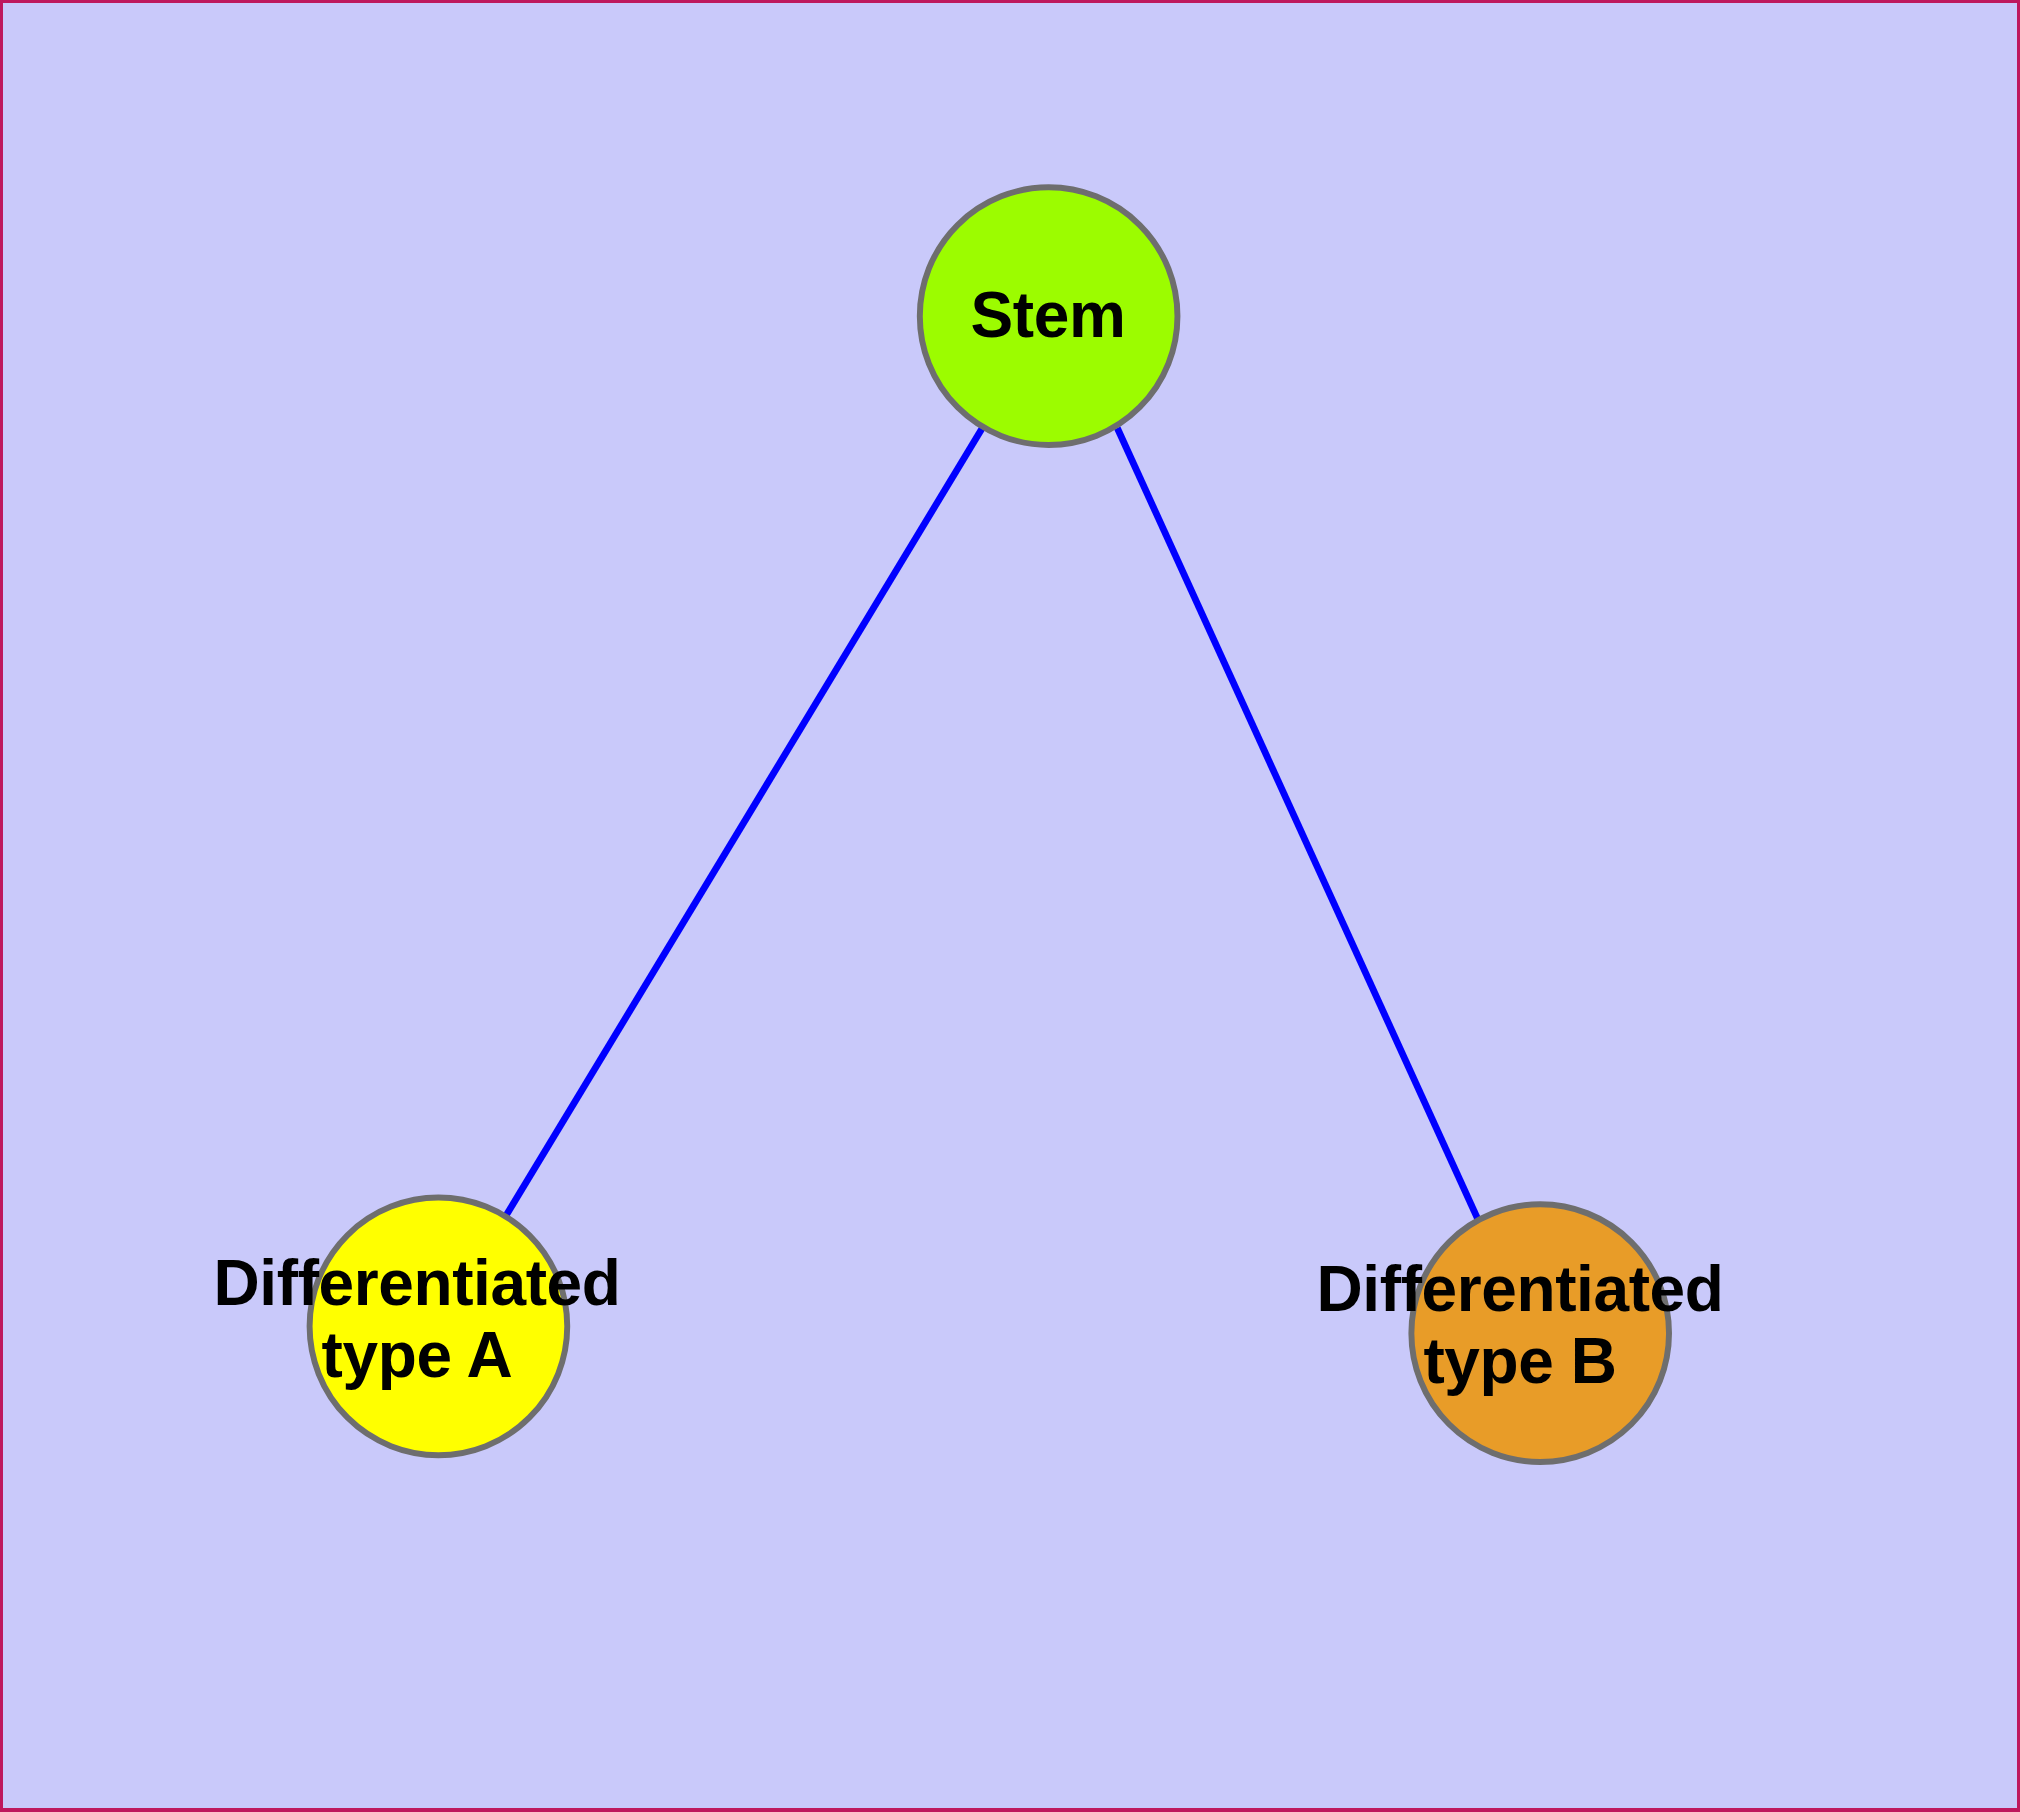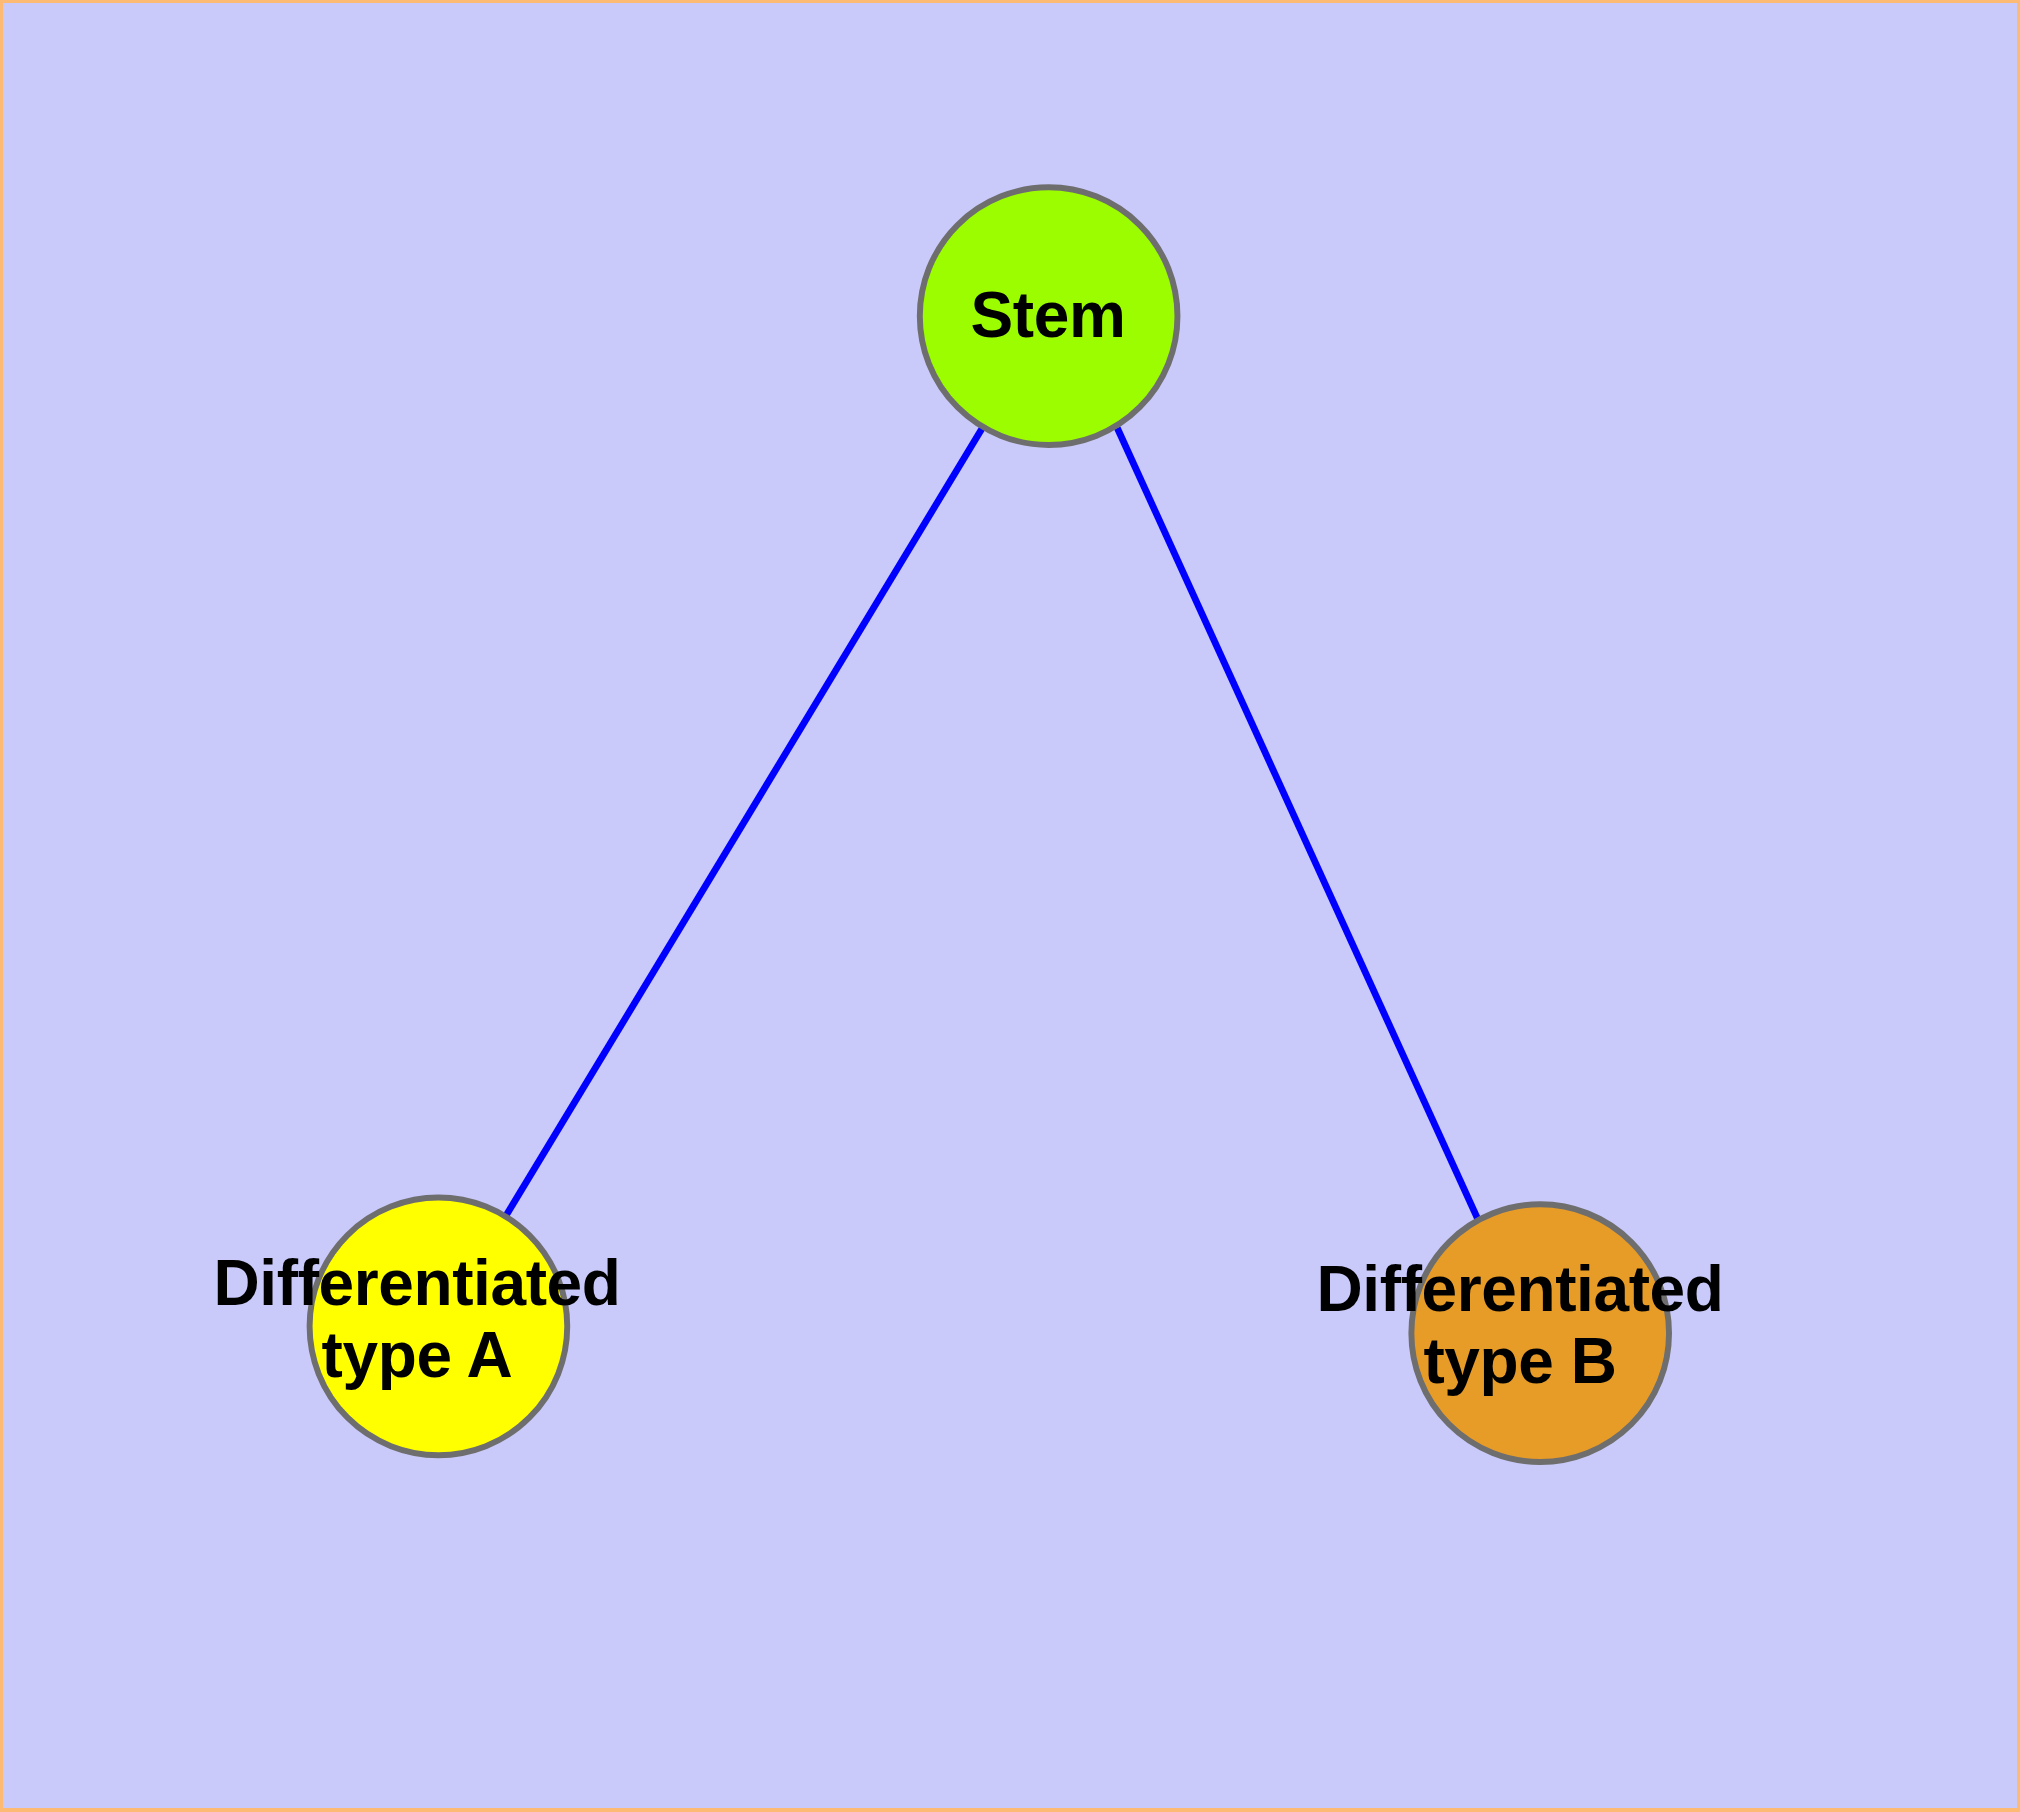--- a/index.html
+++ b/index.html
@@ -5,21 +5,21 @@
 <style>
   html, body {
     margin: 0;
     padding: 0;
     background: #ffffff;
   }
   #canvas {
     position: relative;
     width: 2021px;
     height: 1812px;
-    background: #fdba74;
+    background: #be185d;
     overflow: hidden;
     font-family: "Liberation Sans", sans-serif;
   }
   #plot-area {
     position: absolute;
     left: 3.4px;
     top: 3.4px;
     width: 2014px;
     height: 1805px;
     background: #c9c9fa;

